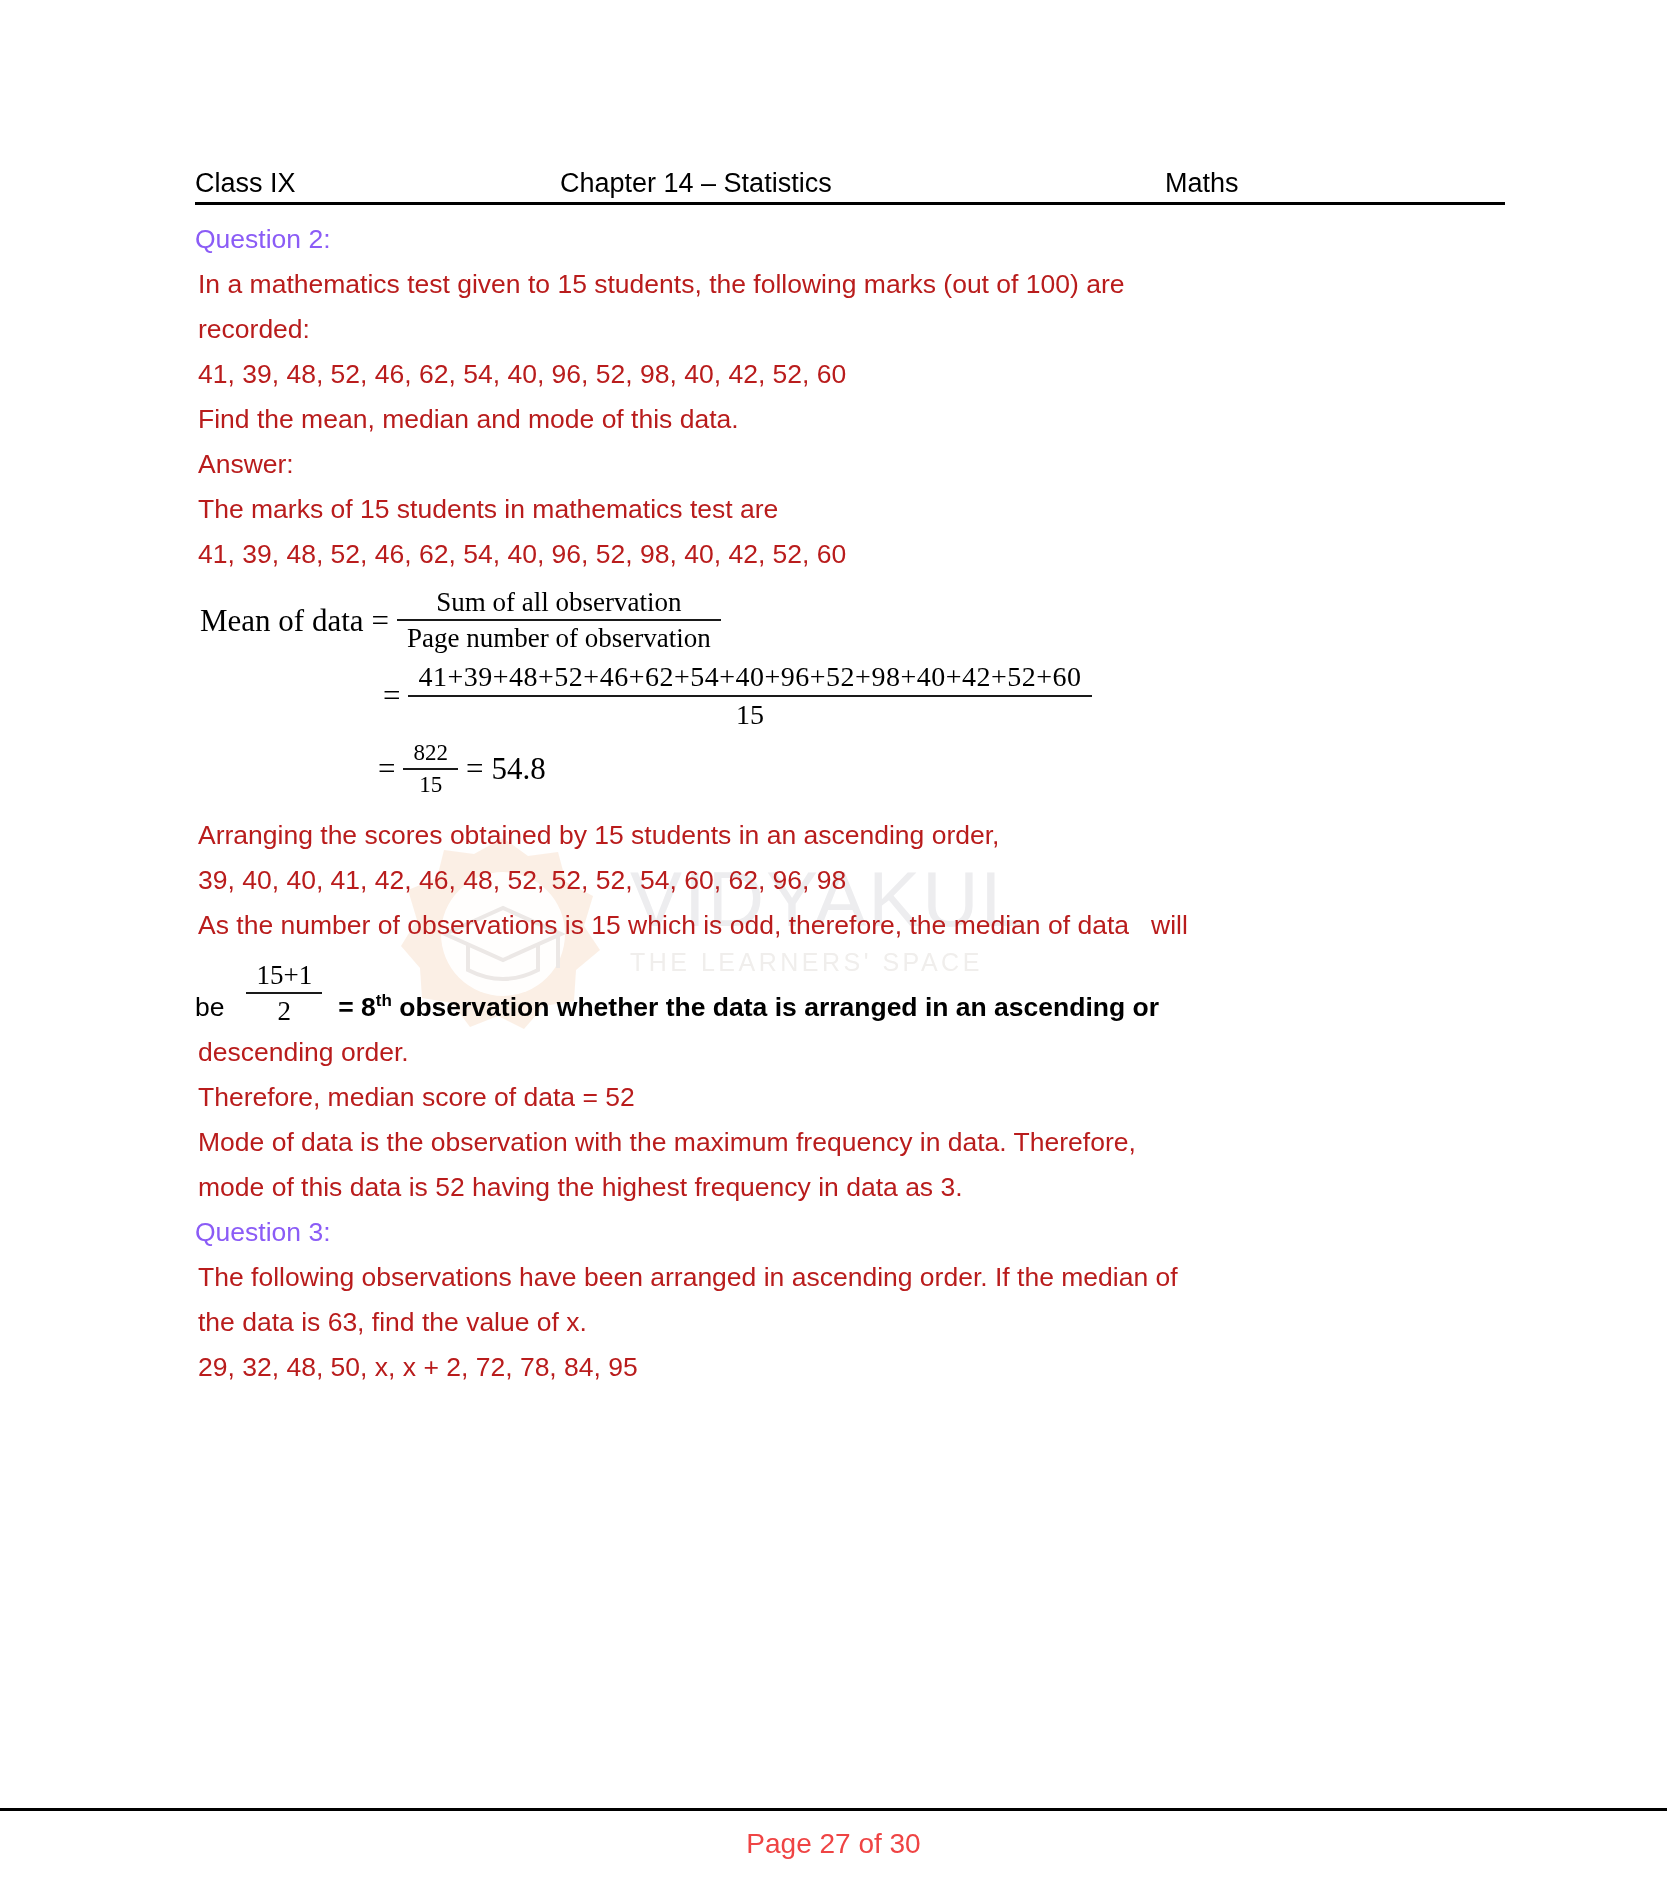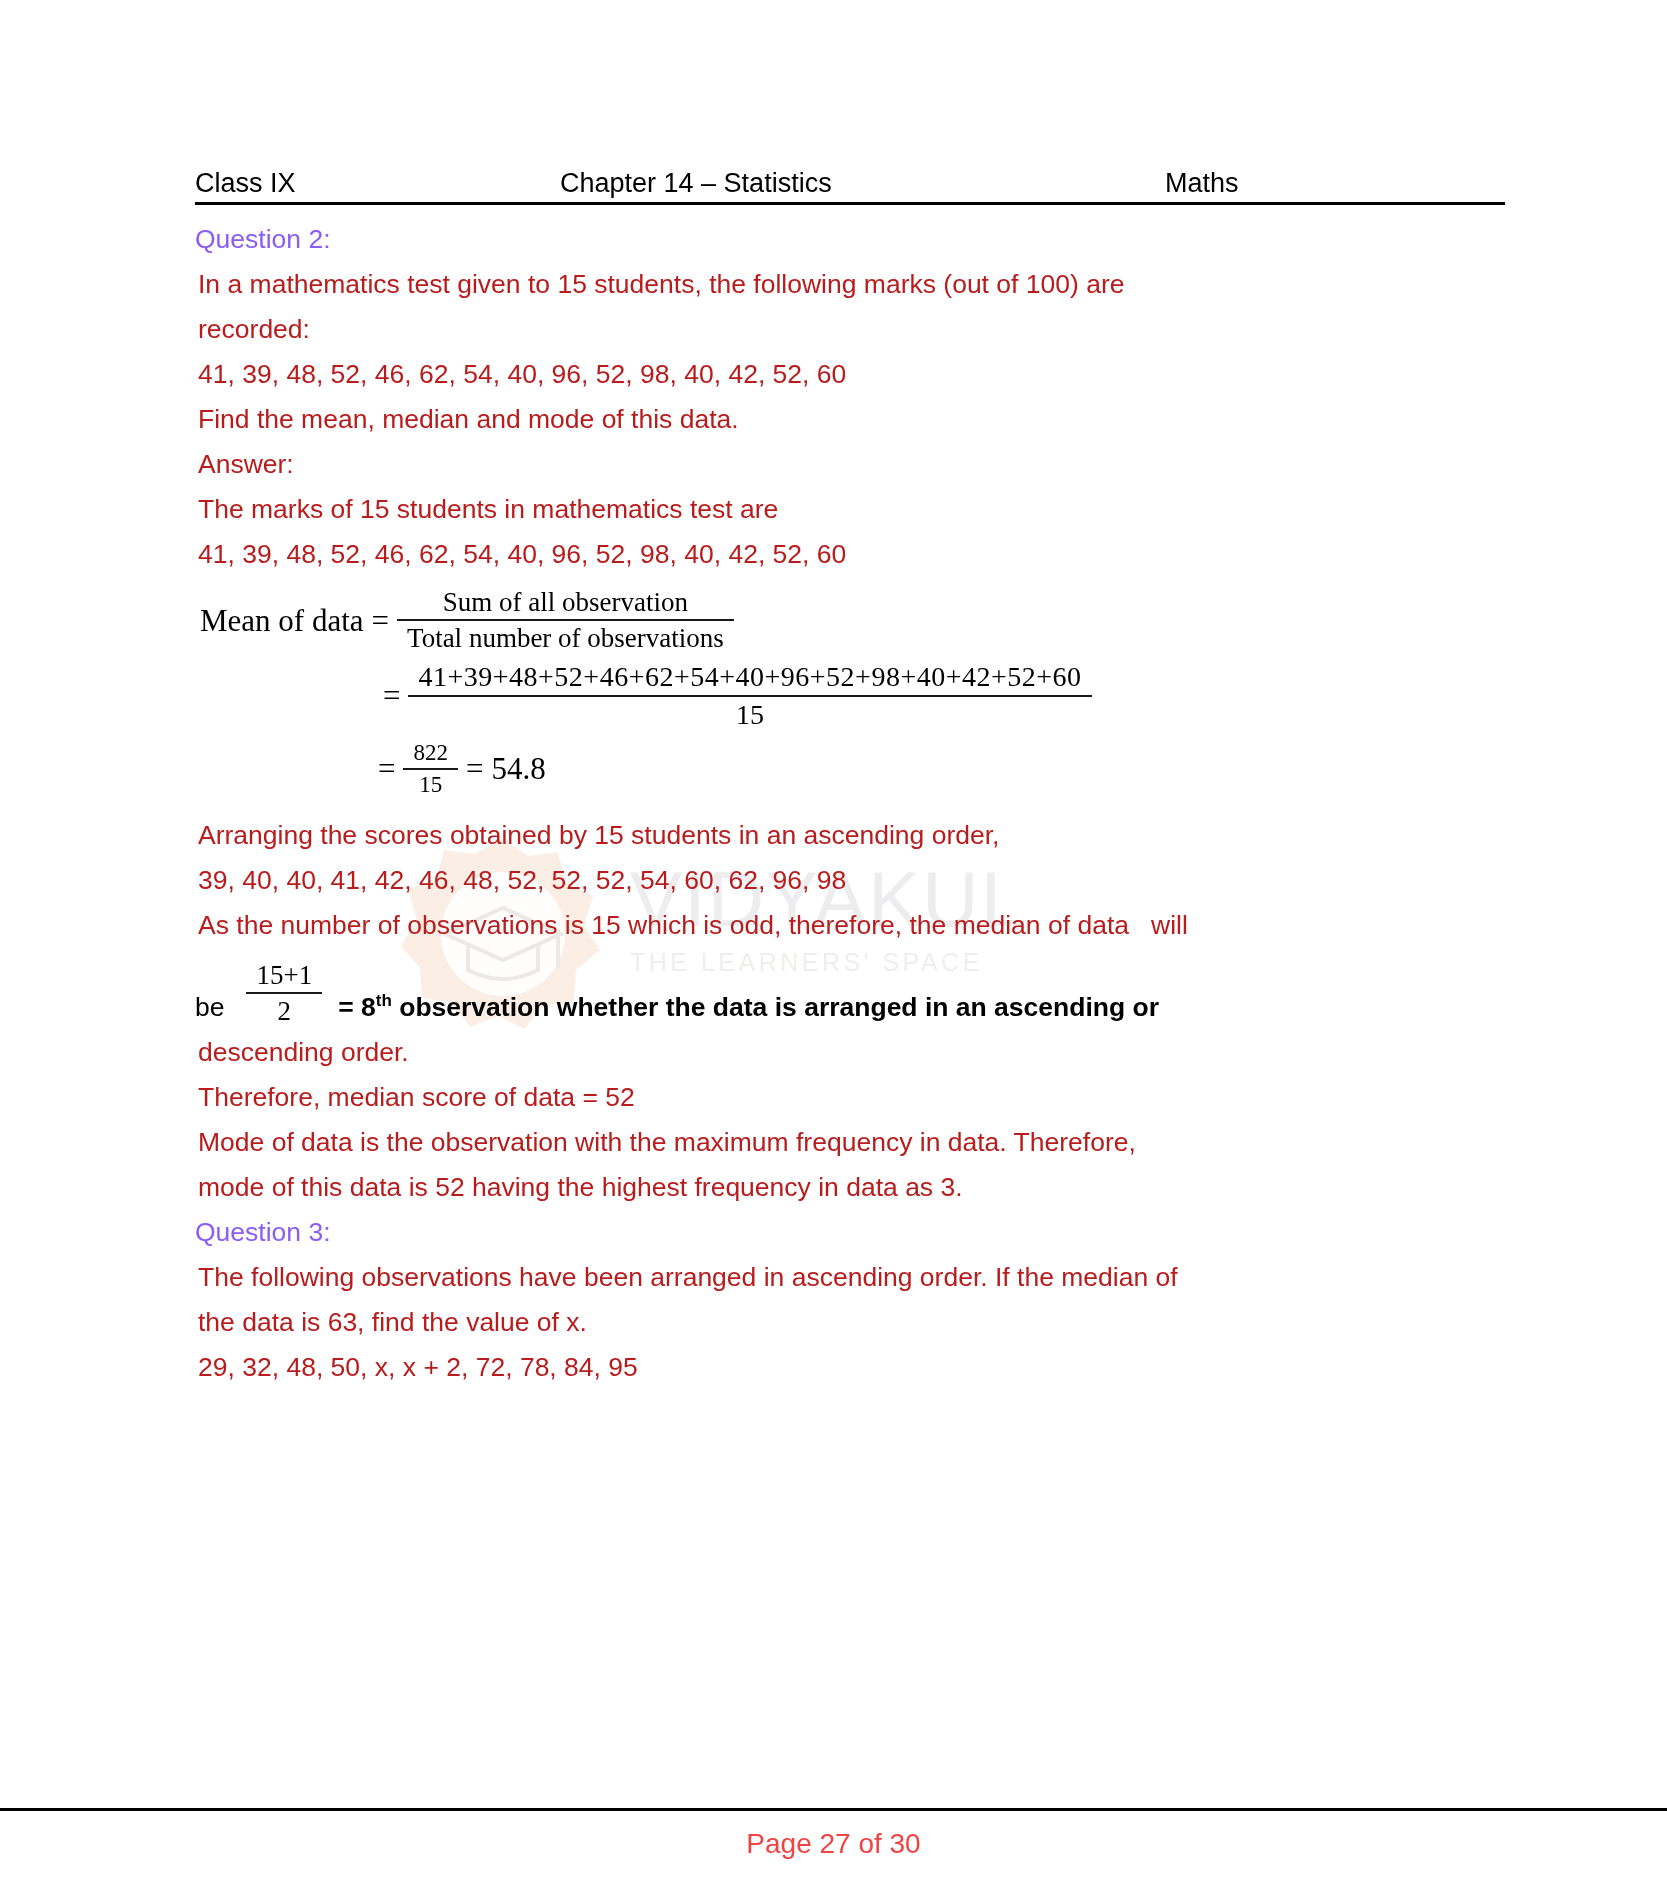--- a/index.html
+++ b/index.html
@@ -272,21 +272,21 @@
     <p class="line">41, 39, 48, 52, 46, 62, 54, 40, 96, 52, 98, 40, 42, 52, 60</p>
 
     <div class="mean-block">
 
       <div class="mean-row1">
         <span class="mathlabel">Mean of data</span>
         <span class="eq">=</span>
         <span class="frac">
           <span class="num">Sum of all observation</span>
           <span class="bar"></span>
-          <span class="den">Total number of observations</span>
+          <span class="den">Page number of observation</span>
         </span>
       </div>
 
       <div class="mean-row2">
         <span class="eq">=</span>
         <span class="frac">
           <span class="num">41+39+48+52+46+62+54+40+96+52+98+40+42+52+60</span>
           <span class="bar"></span>
           <span class="den">15</span>
         </span>

